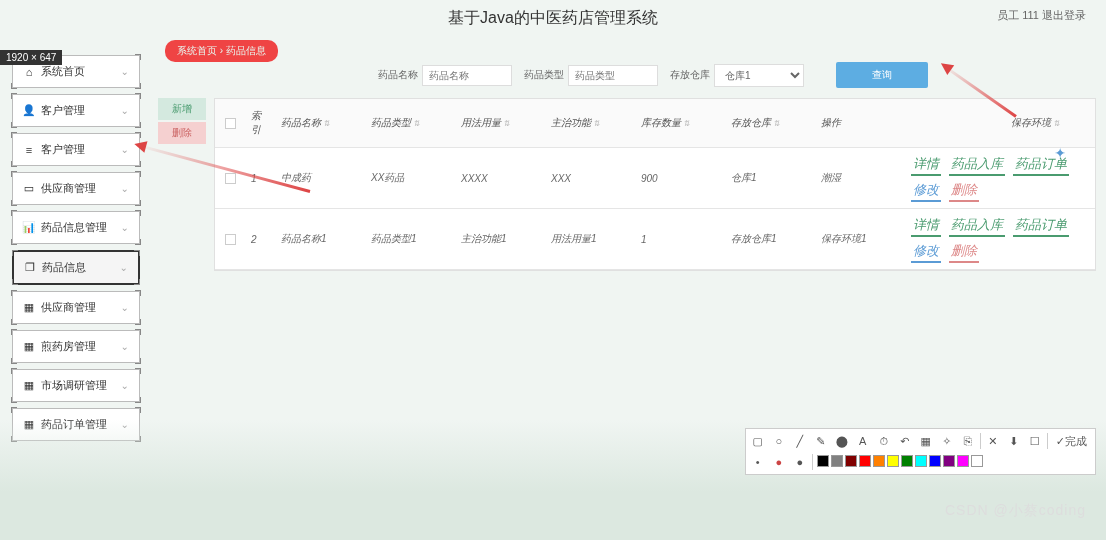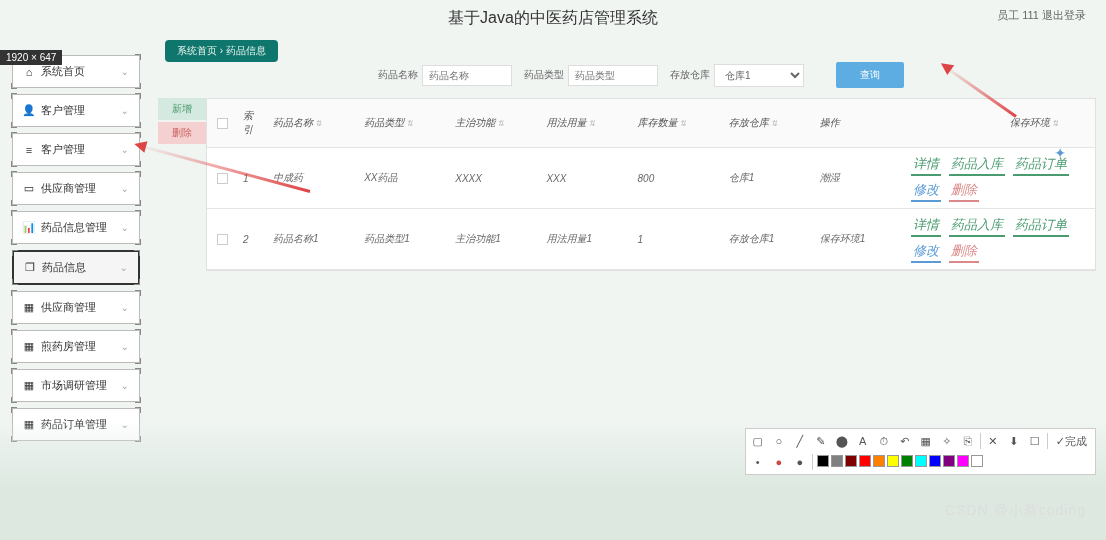--- a/index.html
+++ b/index.html
@@ -3,47 +3,47 @@
   <meta charset="utf-8">
   <style>
     * { margin: 0; padding: 0; box-sizing: border-box; font-family: "Microsoft YaHei", Arial, sans-serif; }
     body { background: #f0f5f2; width: 1106px; height: 540px; overflow: hidden; position: relative; }
     
     .header-title { text-align: center; font-size: 16px; color: #333; padding: 8px 0; font-weight: 500; }
     .header-right { position: absolute; right: 20px; top: 8px; font-size: 11px; color: #666; }
     
     .size-badge { position: absolute; left: 0; top: 50px; background: #333; color: #fff; font-size: 10px; padding: 2px 6px; z-index: 10; }
     
-    .breadcrumb { position: absolute; left: 165px; top: 40px; background: #0f766e; color: #fff; padding: 4px 12px; font-size: 10px; border-radius: 4px; }
+    .breadcrumb { position: absolute; left: 165px; top: 40px; background: #ef4444; color: #fff; padding: 4px 12px; font-size: 10px; border-radius: 10px; }
     .breadcrumb span { color: #e8f5ee; }
     
     .sidebar { position: absolute; left: 12px; top: 55px; width: 128px; }
     .sidebar-item { border: 1px solid #bbb; background: #fff; margin-bottom: 6px; padding: 8px 10px; display: flex; align-items: center; justify-content: space-between; position: relative; font-size: 11px; color: #333; cursor: pointer; }
     .sidebar-item.active { border: 2px solid #333; background: #f5f5f5; }
     .sidebar-item .label { display: flex; align-items: center; gap: 6px; }
     .sidebar-item .icon { width: 12px; height: 12px; display: inline-flex; align-items: center; justify-content: center; }
     .sidebar-item .chevron { font-size: 10px; color: #aaa; }
     .sidebar-item .corner { position: absolute; width: 6px; height: 6px; border: 1px solid #888; }
     .sidebar-item .corner.tl { top: -2px; left: -2px; border-right: none; border-bottom: none; }
     .sidebar-item .corner.tr { top: -2px; right: -2px; border-left: none; border-bottom: none; }
     .sidebar-item .corner.bl { bottom: -2px; left: -2px; border-right: none; border-top: none; }
     .sidebar-item .corner.br { bottom: -2px; right: -2px; border-left: none; border-top: none; }
     
     .content { position: absolute; left: 158px; top: 58px; right: 10px; }
     .filter-bar { display: flex; gap: 12px; align-items: center; padding: 4px 0 10px 220px; }
     .filter-group { display: flex; align-items: center; gap: 4px; font-size: 10px; color: #666; }
     .filter-group input, .filter-group select { border: 1px solid #ddd; padding: 4px 6px; font-size: 10px; width: 90px; background: #fff; color: #aaa; }
     .filter-group select { width: 90px; color: #666; }
-    .btn-search { background: #5dade2; color: #fff; border: none; padding: 6px 24px; font-size: 10px; cursor: pointer; border-radius: 2px; margin-left: 20px; }
+    .btn-search { background: #5dade2; color: #fff; border: none; padding: 6px 36px; font-size: 10px; cursor: pointer; border-radius: 2px; margin-left: 20px; }
     
     .action-btns { display: flex; flex-direction: column; gap: 2px; }
     .btn-add { background: #d4e9df; color: #4a9b6f; border: none; padding: 4px 14px; font-size: 10px; cursor: pointer; }
     .btn-del-side { background: #f5d0d0; color: #c66; border: none; padding: 4px 14px; font-size: 10px; cursor: pointer; }
     
-    .table-wrap { display: flex; }
+    .table-wrap { display: flex; gap: 8px; }
     .table { border: 1px solid #e0e0e0; background: #fff; flex: 1; }
     .table-row { display: flex; border-bottom: 1px solid #e5e5e5; font-style: italic; }
     .table-row.header { background: #fafafa; font-size: 10px; color: #555; }
     .table-row.data { font-size: 10px; color: #666; }
     .cell { padding: 10px 6px; display: flex; align-items: center; position: relative; }
     .cell.chk { width: 30px; justify-content: center; }
     .cell.idx { width: 30px; }
     .cell.std { flex: 1; }
     .cell.ops { width: 190px; flex-wrap: wrap; gap: 4px 8px; padding: 6px; }
     .cell.header-sort::after { content: "⇅"; font-size: 8px; color: #bbb; margin-left: 2px; }
@@ -223,37 +223,37 @@
       <button class="btn-del-side">删除</button>
     </div>
     <div class="table" id="table">
         <div class="table-row header">
           <div class="cell chk">
             <span class="chkbox"></span>
           </div>
           <div class="cell idx">索引</div>
           <div class="cell std header-sort">药品名称</div>
           <div class="cell std header-sort">药品类型</div>
+          <div class="cell std header-sort">用法用量</div>
           <div class="cell std header-sort">主治功能</div>
-          <div class="cell std header-sort">用法用量</div>
           <div class="cell std header-sort">库存数量</div>
           <div class="cell std header-sort">存放仓库</div>
           <div class="cell ops">操作</div>
           <div class="cell std header-sort">保存环境</div>
         </div>
         <div class="table-row data">
           <div class="cell chk">
             <span class="chkbox"></span>
           </div>
     <div class="cell idx">1</div>
     <div class="cell std">中成药</div>
     <div class="cell std">XX药品</div>
     <div class="cell std">XXXX</div>
     <div class="cell std">XXX</div>
-    <div class="cell std">800</div>
+    <div class="cell std">900</div>
     <div class="cell std">仓库1</div>
     <div class="cell std">潮湿</div>
     <div class="cell ops">
       <span class="op-link op-detail">详情</span>
       <span class="op-link op-in">药品入库</span>
       <span class="op-link op-order">药品订单</span>
       <span class="op-link op-mod">修改</span>
       <span class="op-link op-del">删除</span>
     </div>
         </div>

